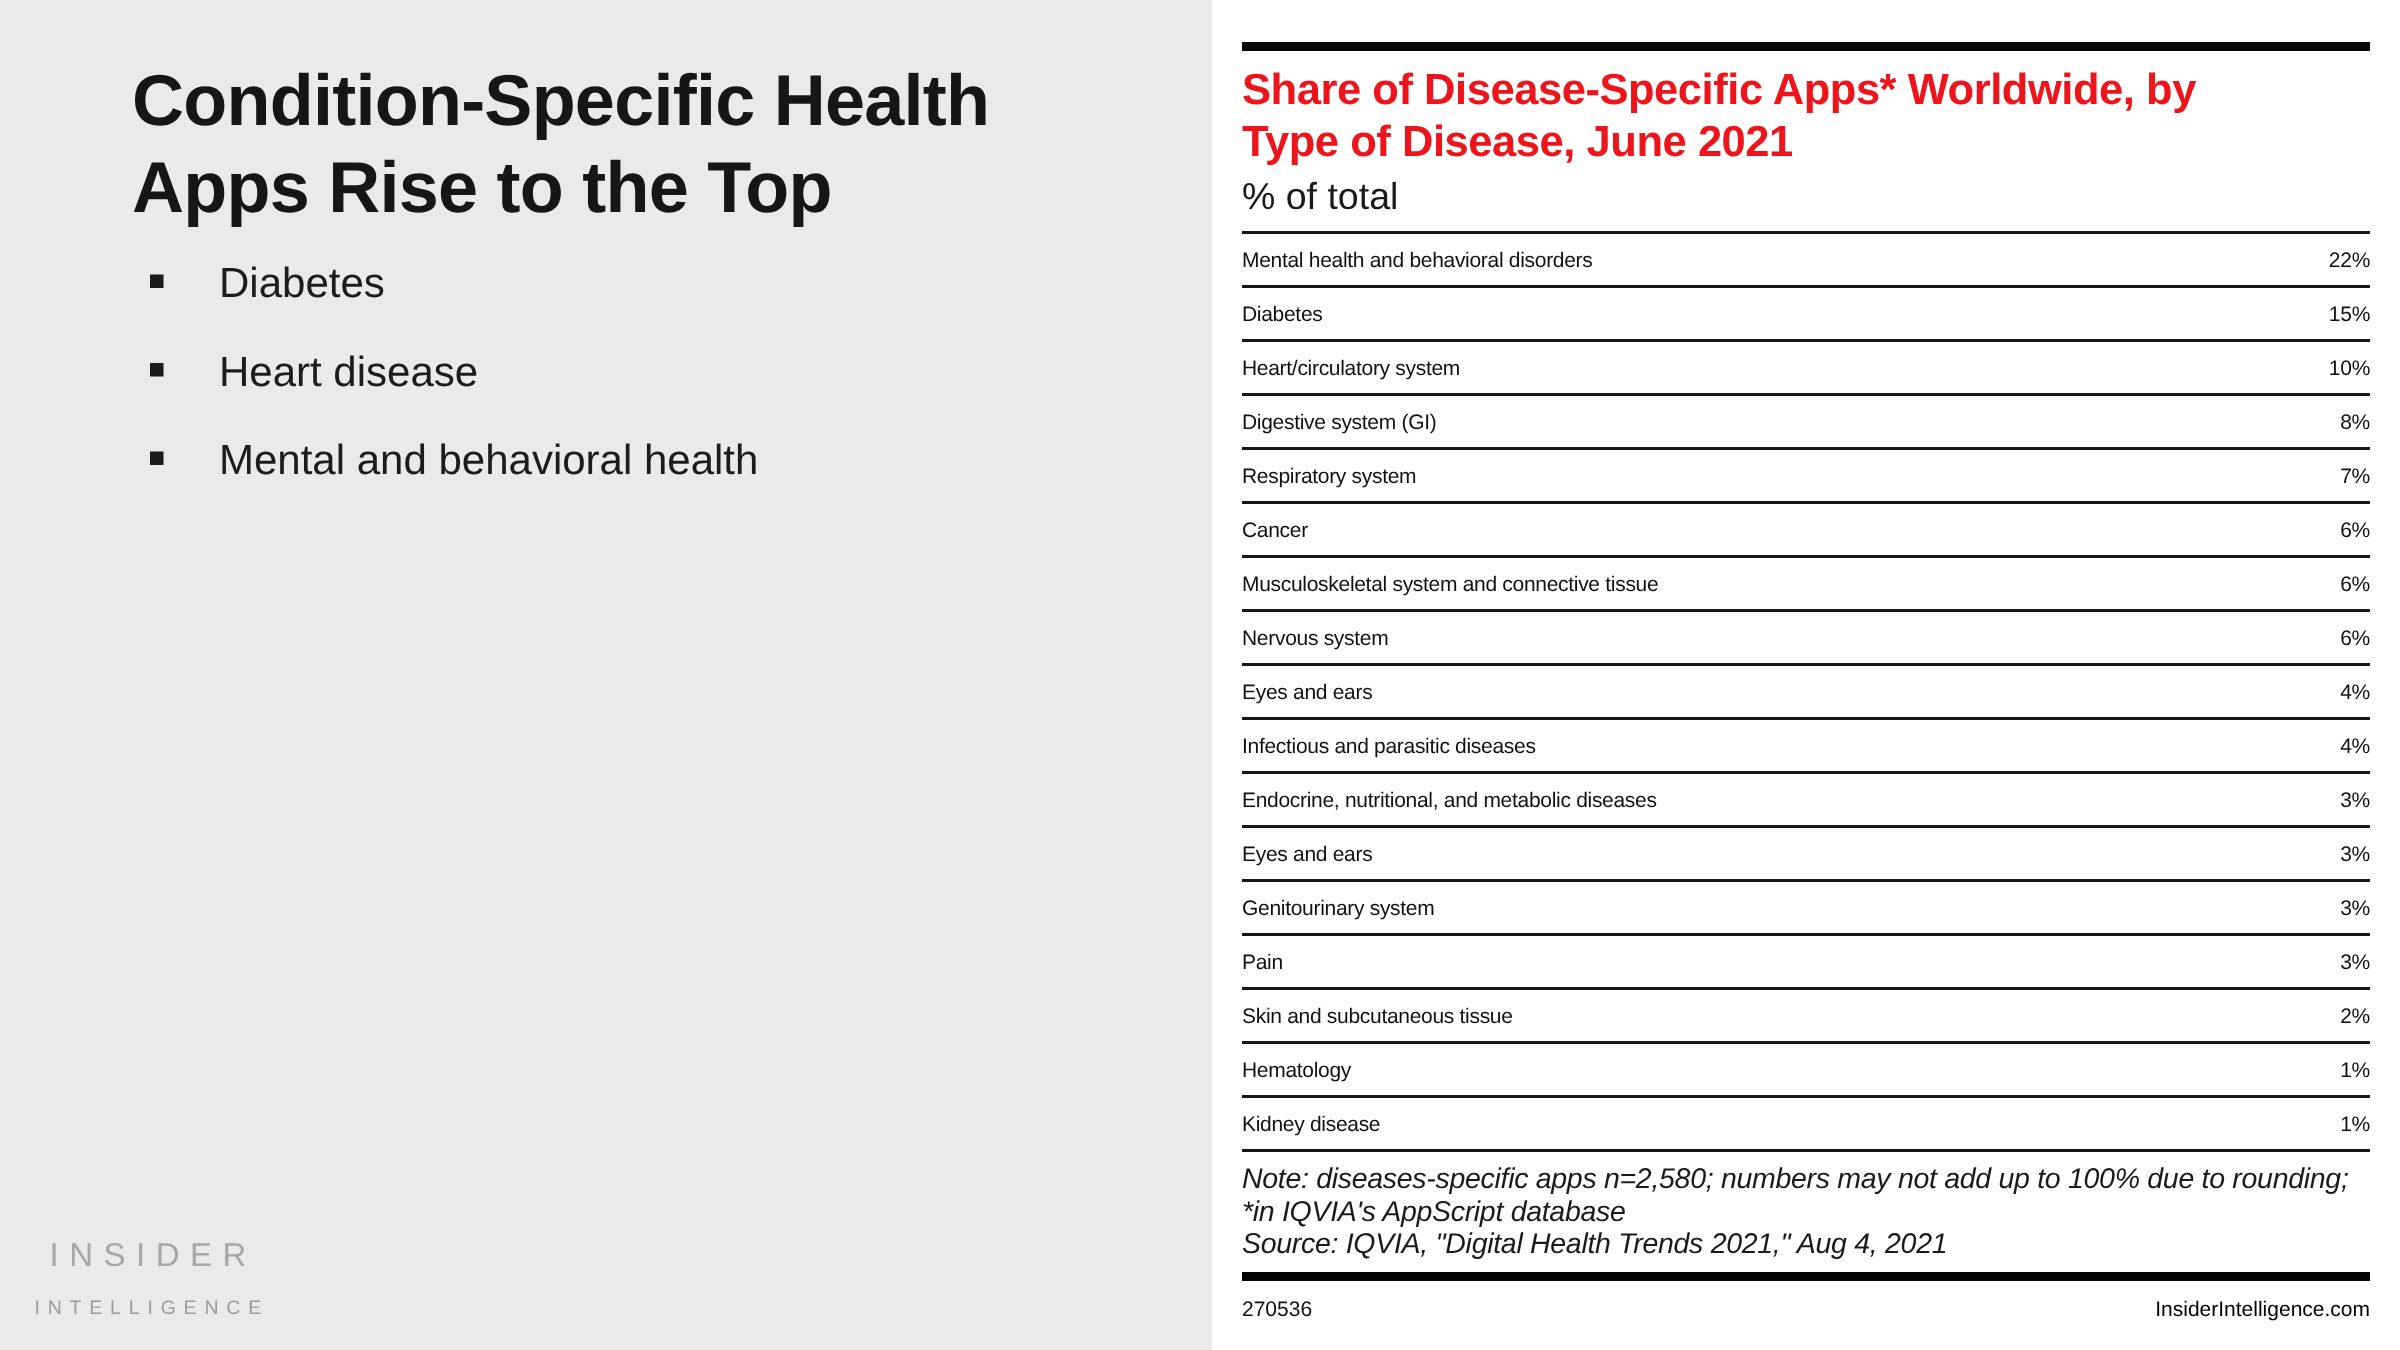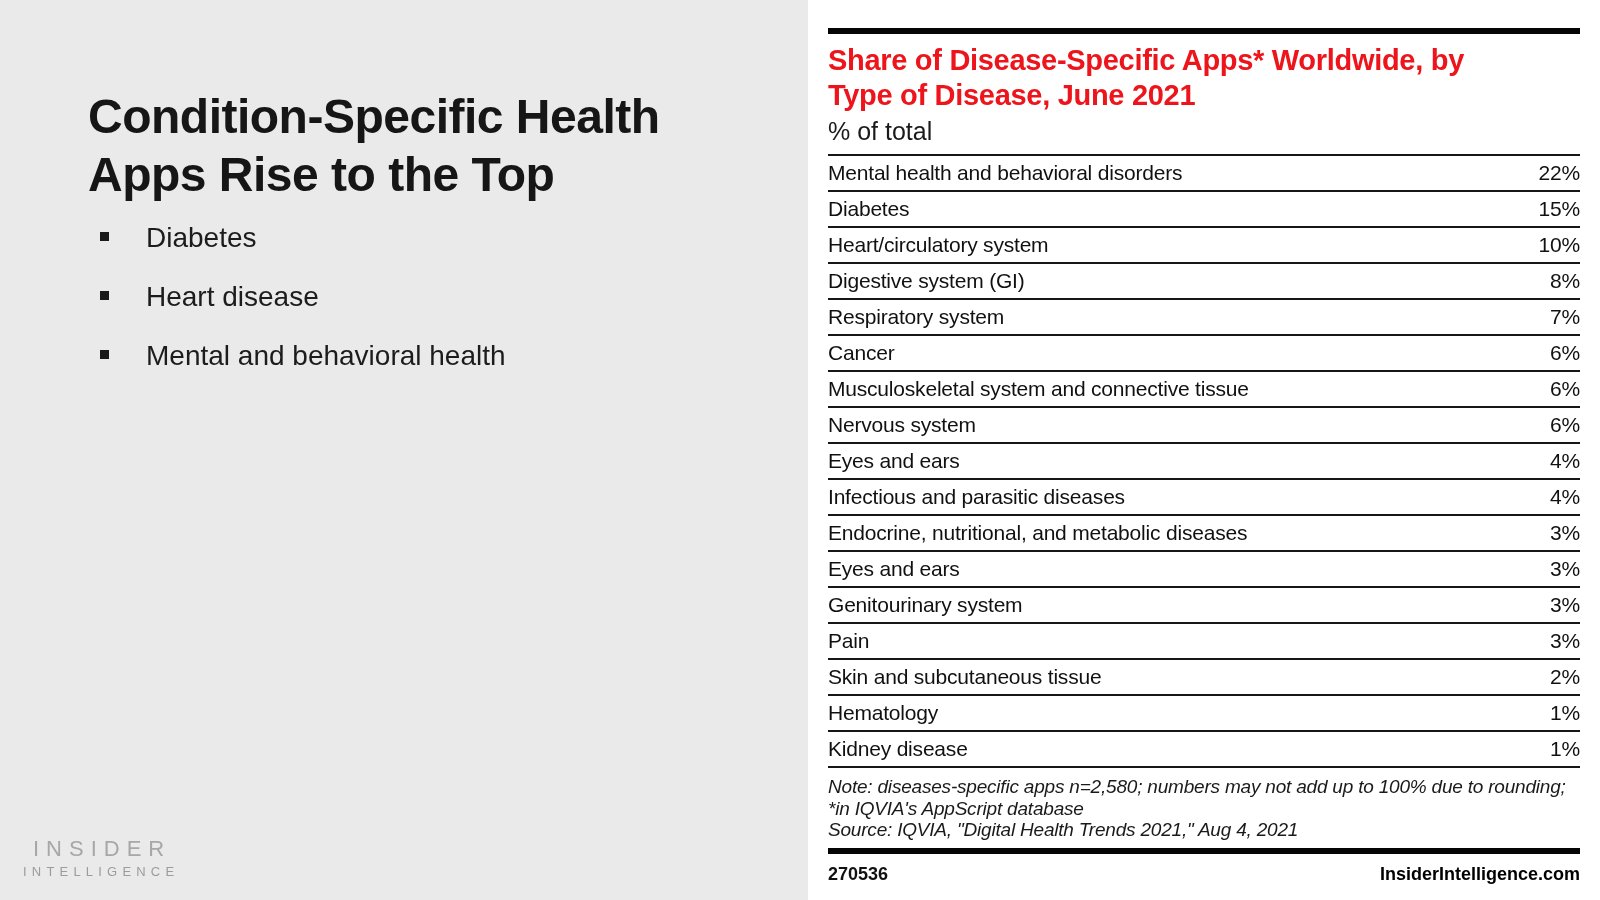--- a/index.html
+++ b/index.html
@@ -10,21 +10,21 @@
     display: flex;
     background: #ffffff;
   }
 
   
   .left-panel {
     position: relative;
     width: 808px;
     height: 900px;
     background: #eaeaea;
-    padding: 88px 0 0 88px;
+    padding: 39px 0 0 88px;
     flex: 0 0 auto;
   }
   .headline {
     font-size: 48px;
     line-height: 58px;
     font-weight: bold;
     letter-spacing: -0.5px;
     color: #161616;
     max-width: 588px;
   }
@@ -63,21 +63,21 @@
   .brand-logo .line1 {
     font-size: 22px;
     letter-spacing: 7px;
     color: #a7a7a7;
     margin-left: 10px;
   }
   .brand-logo .line2 {
     font-size: 13px;
     letter-spacing: 5.2px;
     color: #9c9c9c;
-    margin-top: 2px;
+    margin-top: 14px;
   }
 
   
   .right-panel {
     width: 792px;
     height: 704px;
     background: #ffffff;
     padding: 28px 20px 0 20px;
     flex: 0 0 auto;
   }
@@ -102,21 +102,21 @@
   .data-table {
     margin-top: 8px;
     border-top: 2px solid #161616;
   }
   .data-row {
     display: flex;
     justify-content: space-between;
     align-items: center;
     height: 36px;
     border-bottom: 2px solid #161616;
-    font-size: 21px;
+    font-size: 14px;
     color: #111111;
   }
   .row-label { letter-spacing: -0.2px; }
   .row-value { letter-spacing: -0.2px; }
   .chart-note {
     margin-top: 8px;
     font-size: 19px;
     line-height: 21.5px;
     font-style: italic;
     color: #1a1a1a;
@@ -125,22 +125,22 @@
   .bottom-bar {
     margin-top: 7px;
     height: 6px;
     background: #050505;
   }
   .chart-footer {
     display: flex;
     justify-content: space-between;
     align-items: center;
     padding-top: 10px;
-    font-size: 18px;
-    font-weight: bold;
+    font-size: 14px;
+    font-weight: normal;
   }
   .footer-id { color: #111111; }
   .footer-site { color: #000000; text-decoration: none; }
 </style>
 </head>
 <body>
 
 <div class="left-panel">
   <h1 class="headline">Condition-Specific Health Apps Rise to the Top</h1>
   <ul class="bullet-list">

